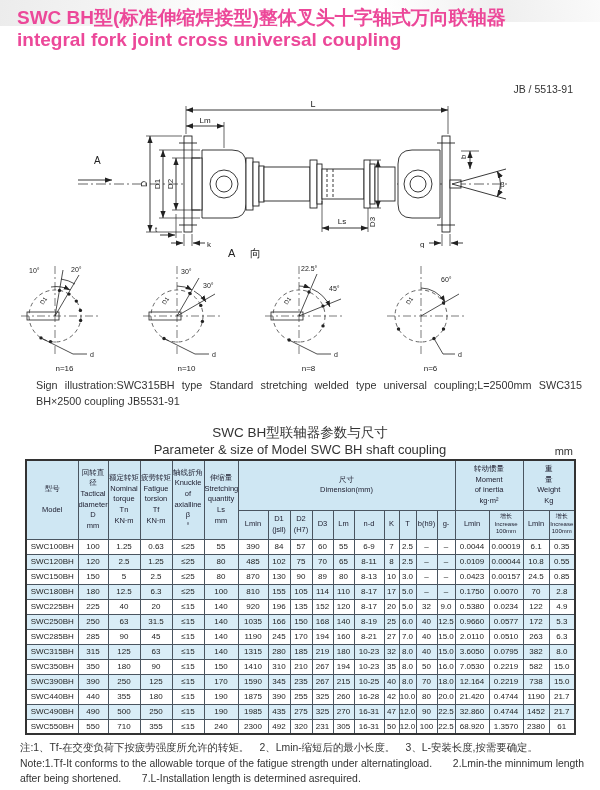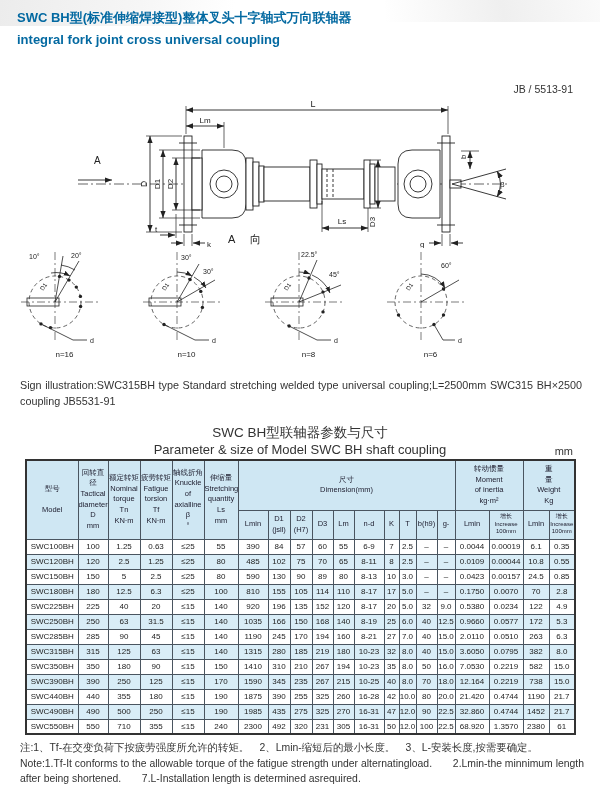--- a/index.html
+++ b/index.html
@@ -9,35 +9,35 @@
     background:#fff; color:#222;
     font-family:"Liberation Sans", sans-serif;
   }
   
   .deco-left { position:absolute; left:0; top:0; width:310px; height:26px;
     background:linear-gradient(100deg,#ececec 0%,#f6f6f6 45%,#ffffff 75%); }
   .deco-right { position:absolute; right:0; top:0; width:215px; height:22px;
     background:linear-gradient(80deg,#ffffff 0%,#efefef 55%,#fafafa 100%); }
 
   .titleblock { position:absolute; left:17px; top:7px; }
-  .titleblock div { color:#0369a1; font-weight:bold; font-size:13px; line-height:22px; }
+  .titleblock div { color:#ec4899; font-weight:bold; font-size:19px; line-height:22px; }
   .std-code { position:absolute; right:27px; top:83px; font-size:10.5px; color:#333; }
 
   .drawing { position:absolute; top:96px; left:0; }
   .drawing svg text { font-family:"Liberation Sans",sans-serif; fill:#222; }
 
-  .viewa { position:absolute; top:232px; left:0; width:495px; }
+  .viewa { position:absolute; top:246px; left:0; width:495px; }
   .va-title { text-align:center; font-size:11px; letter-spacing:6px; color:#222; }
   .diagrams { display:flex; justify-content:center; gap:26px; margin-top:1px; }
   .diag { text-align:center; }
   .diag .cap { font-size:8px; margin-top:-2px; color:#222; }
   .diag svg text { font-family:"Liberation Sans",sans-serif; fill:#222; }
 
   .sign { position:absolute; top:377px; left:20px; right:18px; font-size:10.8px; line-height:1.5; color:#333; }
-  .sign .en { text-align:justify; }
+  .sign .en { text-align:justify;margin-left:16px; }
 
   .tbl-title { position:absolute; top:424px; left:0; width:100%; text-align:center; color:#333; }
   .tbl-title .zh { font-size:13.5px; }
   .tbl-title .en { font-size:13px; }
   .unit-note { position:absolute; right:27px; top:445px; font-size:11px; color:#333; }
 
   table.params { position:absolute; top:459px; left:25px; width:550px;
     border-collapse:collapse; table-layout:fixed; }
   table.params th, table.params td { border:1px solid #4a5560; text-align:center; padding:0; overflow:hidden; }
   table.params { border:2px solid #333; }
@@ -432,21 +432,21 @@
         <td>10.8</td>
         <td>0.55</td>
       </tr>
       <tr>
         <td>SWC150BH</td>
         <td>150</td>
         <td>5</td>
         <td>2.5</td>
         <td>≤25</td>
         <td>80</td>
-        <td>590</td>
+        <td>870</td>
         <td>130</td>
         <td>90</td>
         <td>89</td>
         <td>80</td>
         <td>8-13</td>
         <td>10</td>
         <td>3.0</td>
         <td>–</td>
         <td>–</td>
         <td>0.0423</td>

